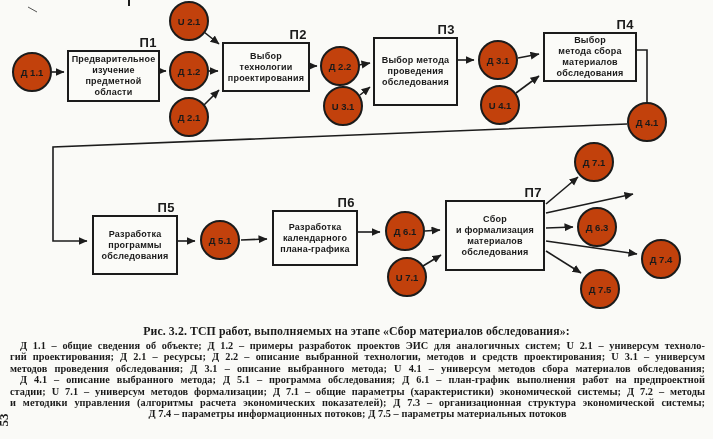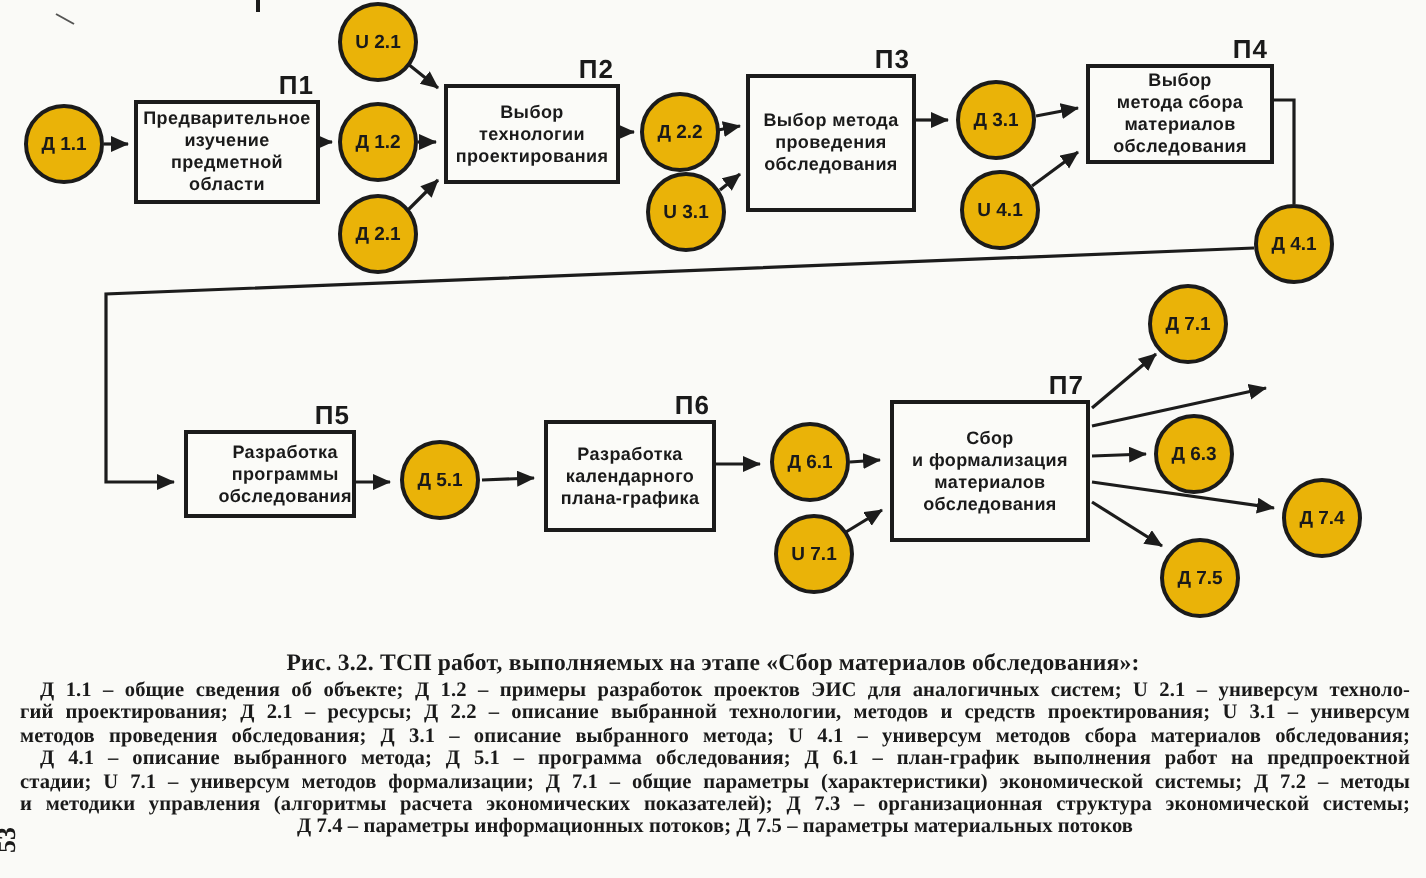--- a/index.html
+++ b/index.html
@@ -18,21 +18,21 @@
     white-space:pre-line;text-align:center;
     font-size:9px;line-height:11px;font-weight:bold;letter-spacing:.2px;
   }
   .proc .pid{
     position:absolute;top:-17px;right:1px;
     font-size:13px;font-weight:bold;letter-spacing:.5px;
   }
   .doc{
     position:absolute;box-sizing:border-box;z-index:2;
     width:40px;height:40px;border-radius:50%;
-    background:#eab308;border:2px solid #1b1b1b;
+    background:#c2410c;border:2px solid #1b1b1b;
     display:flex;align-items:center;justify-content:center;
     font-size:9.5px;font-weight:bold;white-space:nowrap;
   }
   #caption{
     position:absolute;left:0;right:0;top:324px;z-index:1;
     text-align:center;font-family:"Liberation Serif",serif;
     font-size:11.8px;font-weight:bold;letter-spacing:.1px;
   }
   #legend{
     position:absolute;left:10px;right:8px;top:340px;z-index:1;
@@ -114,21 +114,21 @@
 проведения
 обследования</span>
   </div>
   <div class="proc" style="left:543px;top:32px;width:94px;height:50px;">
     <span class="pid">П4</span>
     <span class="ptext">Выбор
 метода сбора
 материалов
 обследования</span>
   </div>
-  <div class="proc" style="left:92px;top:215px;width:86px;height:44px;justify-content:flex-end;">
+  <div class="proc" style="left:92px;top:215px;width:86px;height:60px;">
     <span class="pid">П5</span>
     <span class="ptext">Разработка
 программы
 обследования</span>
   </div>
   <div class="proc" style="left:272px;top:210px;width:86px;height:56px;">
     <span class="pid">П6</span>
     <span class="ptext">Разработка
 календарного
 плана-графика</span>

